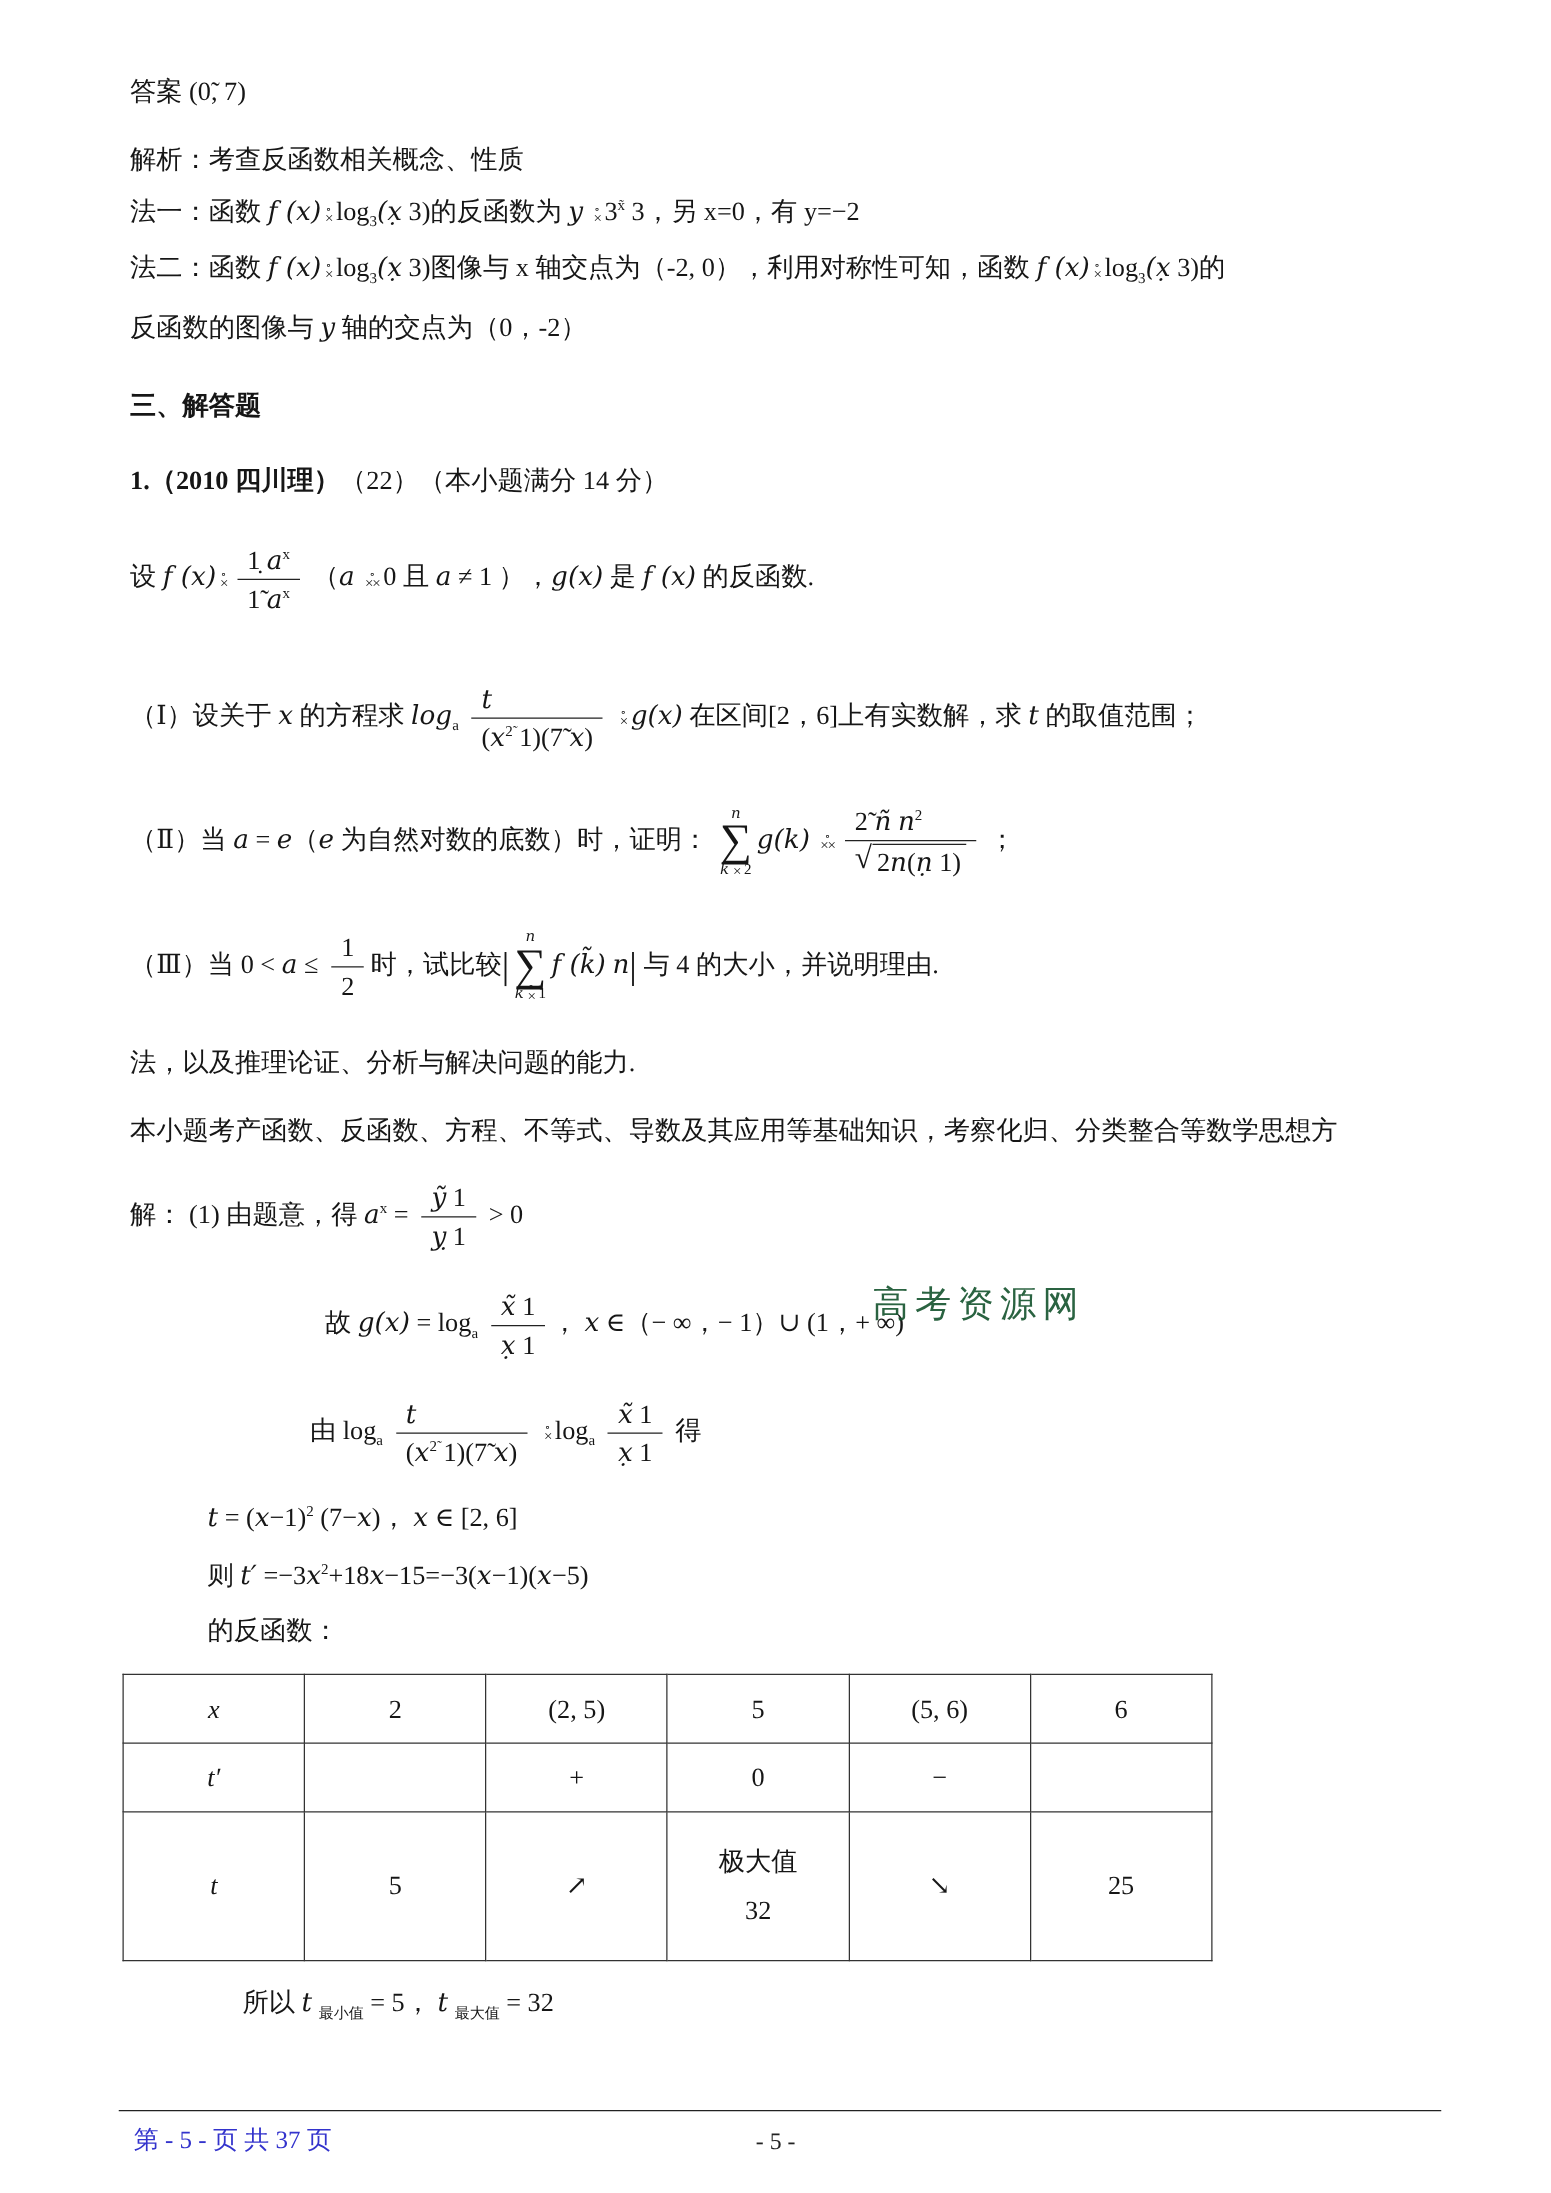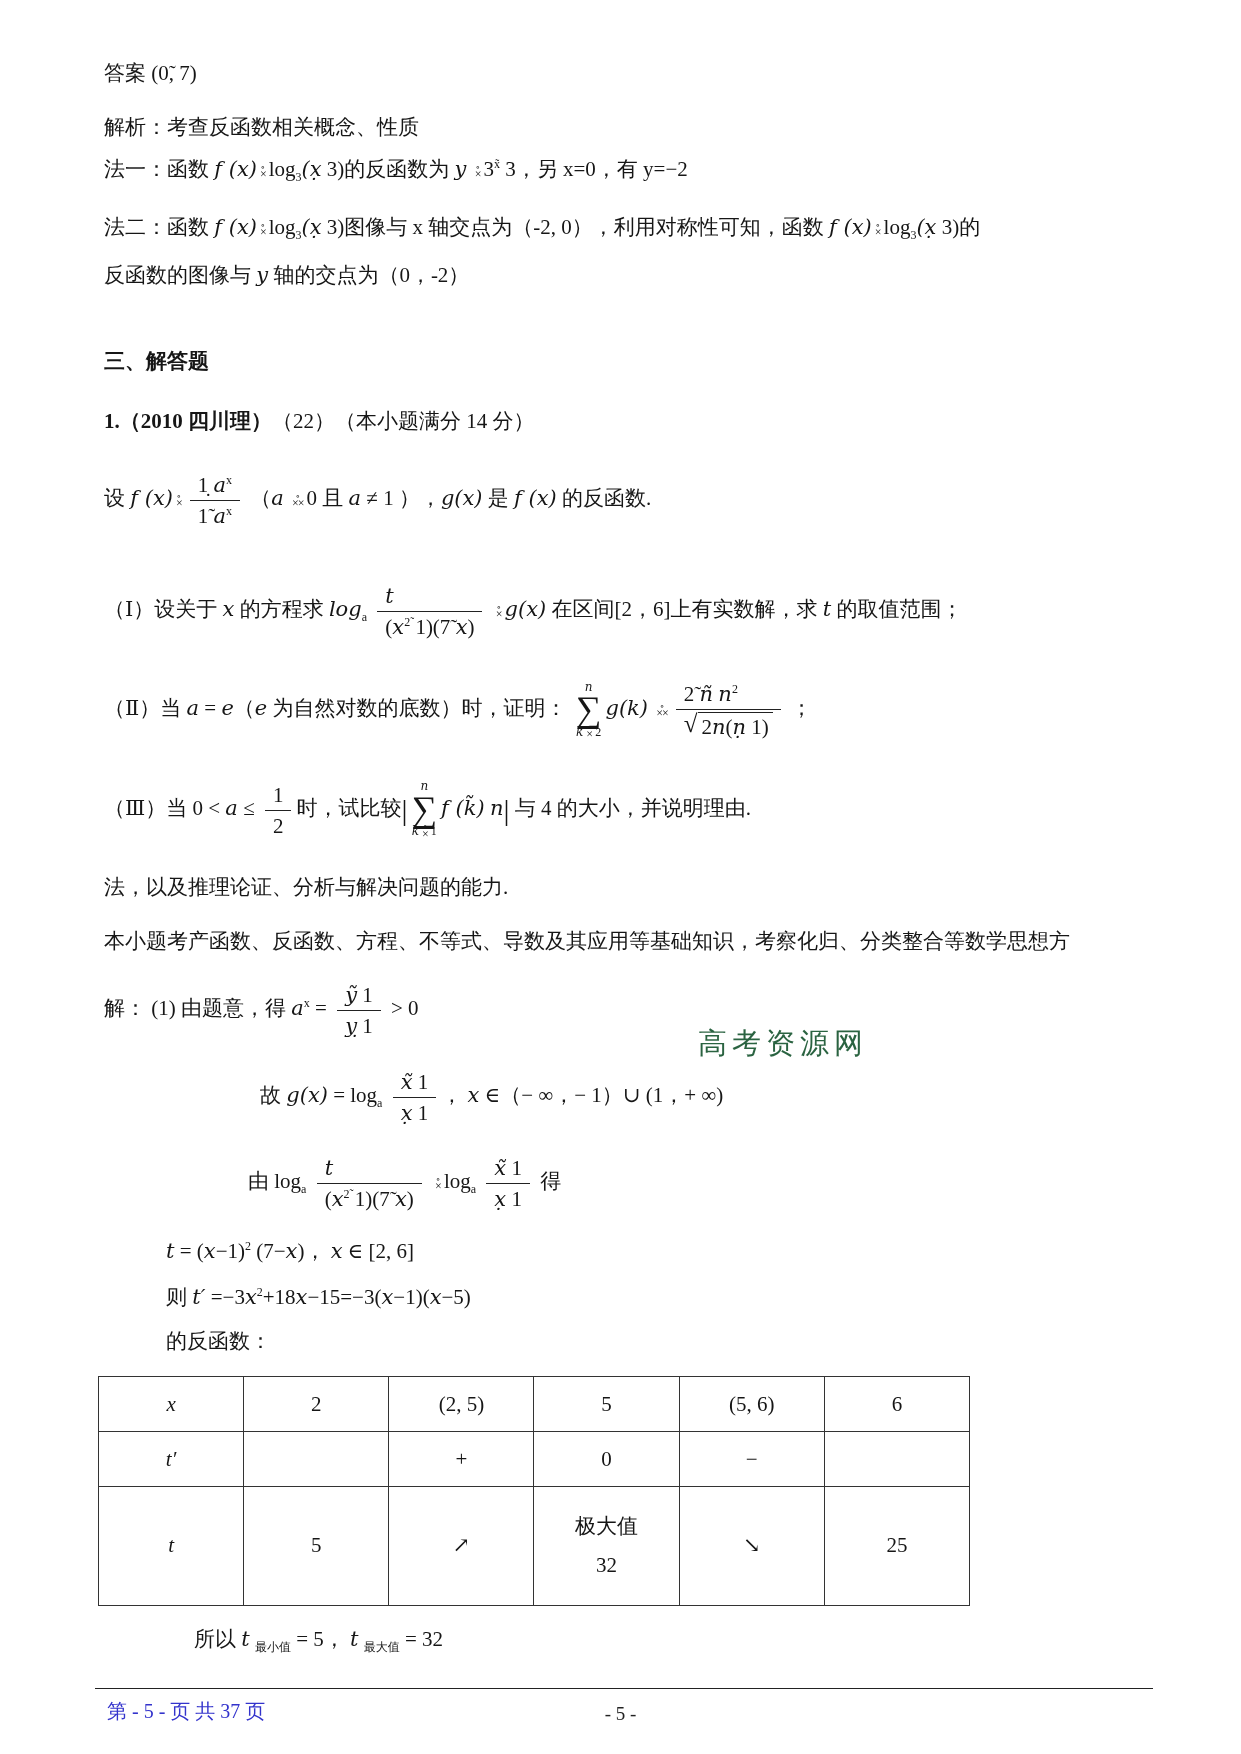--- a/index.html
+++ b/index.html
@@ -51,29 +51,29 @@
 <div class="doc">
   <p class="p">答案  (0̃,  7)</p>
   <p class="p" style="margin-top:20px">解析：考查反函数相关概念、性质</p>
   <p class="p" style="margin-top:8px">法一：函数 <span class="mi">f (x)</span><span class="xo">
         <span class="xt">∘</span>
         <span class="xb">×</span>
       </span>log<sub class="msub">3</sub><span class="mi">(x̣</span>   3)的反函数为 <span class="mi">y</span> <span class="xo">
         <span class="xt">∘</span>
         <span class="xb">×</span>
       </span>3<sup class="msup">x̃</sup>   3，另 x=0，有 y=−2</p>
-  <p class="p" style="margin-top:24px">法二：函数 <span class="mi">f (x)</span><span class="xo">
+  <p class="p" style="margin-top:11px">法二：函数 <span class="mi">f (x)</span><span class="xo">
         <span class="xt">∘</span>
         <span class="xb">×</span>
       </span>log<sub class="msub">3</sub><span class="mi">(x̣</span>   3)图像与 x 轴交点为（-2, 0），利用对称性可知，函数 <span class="mi">f (x)</span><span class="xo">
         <span class="xt">∘</span>
         <span class="xb">×</span>
       </span>log<sub class="msub">3</sub><span class="mi">(x̣</span>   3)的</p>
   <p class="p" style="margin-top:14px">反函数的图像与 <span class="mi">y</span> 轴的交点为（0，-2）</p>
-  <p class="p" style="margin-top:52px"><span class="mb">三、解答题</span></p>
+  <p class="p" style="margin-top:28px"><span class="mb">三、解答题</span></p>
   <p class="p" style="margin-top:26px"><span class="mb">1.（2010 四川理）</span>（22）（本小题满分 14 分）</p>
   <p class="p" style="margin-top:22px">设 <span class="mi">f (x)</span><span class="xo">
         <span class="xt">∘</span>
         <span class="xb">×</span>
       </span><span class="frac"><span class="fn">1̣   <span class="mi">a</span><sup class="msup">x</sup></span><span class="fd">1̃   <span class="mi">a</span><sup class="msup">x</sup></span></span> （<span class="mi">a</span> <span class="xo">
         <span class="xt">∘</span>
         <span class="xb">××</span>
       </span>0 且 <span class="mi">a</span> ≠ 1 ），<span class="mi">g(x)</span> 是 <span class="mi">f (x)</span> 的反函数.</p>
   <p class="p" style="margin-top:30px">（Ⅰ）设关于 <span class="mi">x</span> 的方程求 <span class="mi">log</span><sub class="msub">a</sub> <span class="frac"><span class="fn"><span class="mi">t</span></span><span class="fd">(<span class="mi">x</span><sup class="msup">2̃</sup>   1)(7̃   <span class="mi">x</span>)</span></span> <span class="xo">
         <span class="xt">∘</span>

